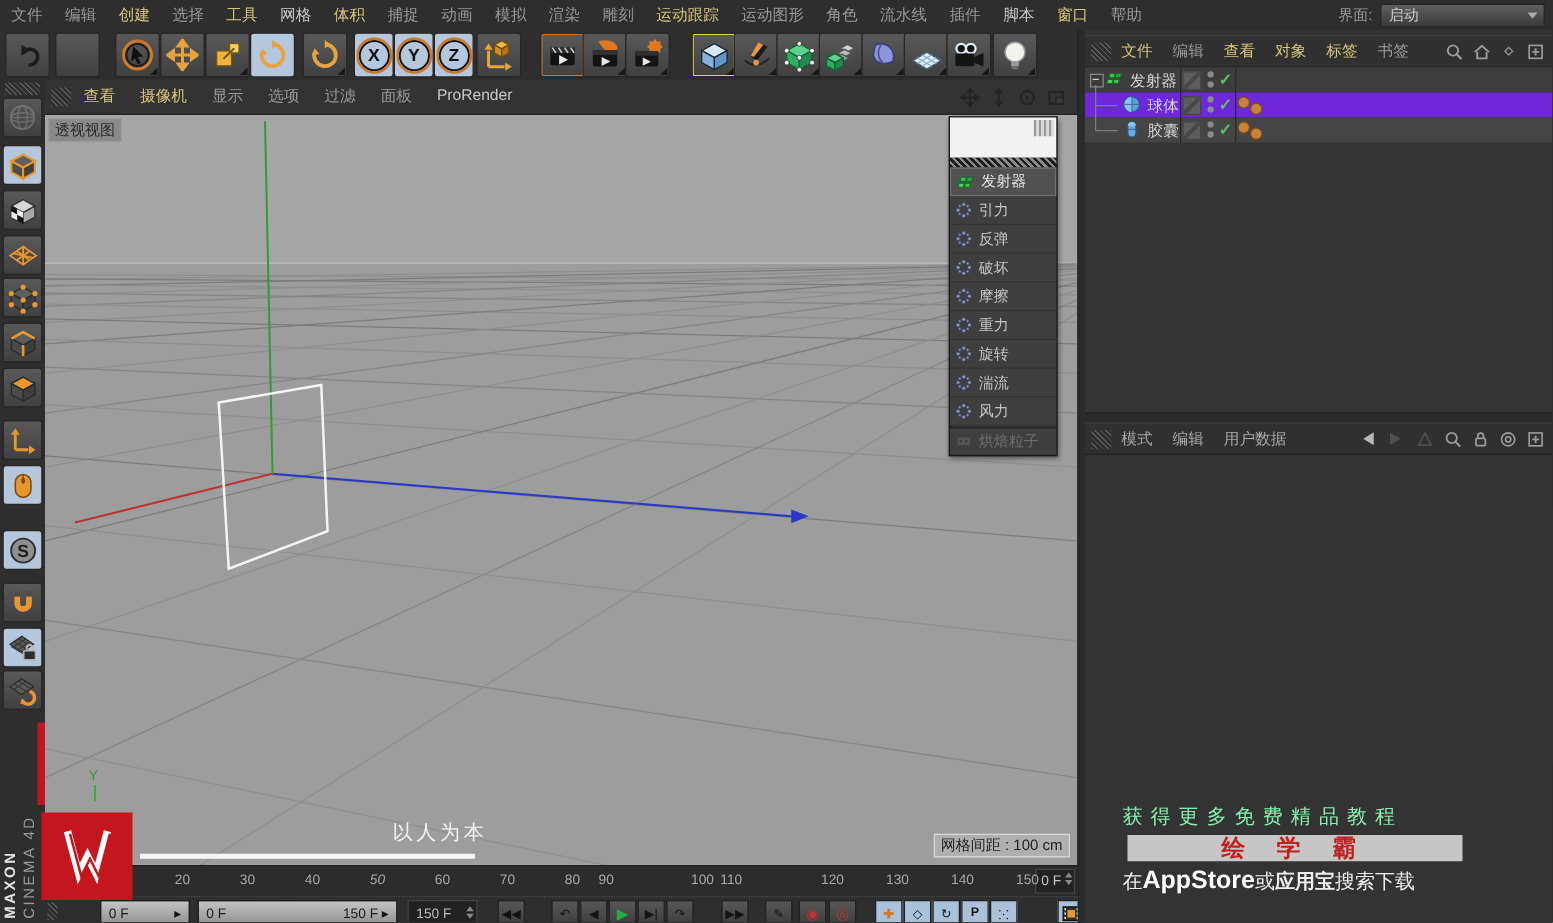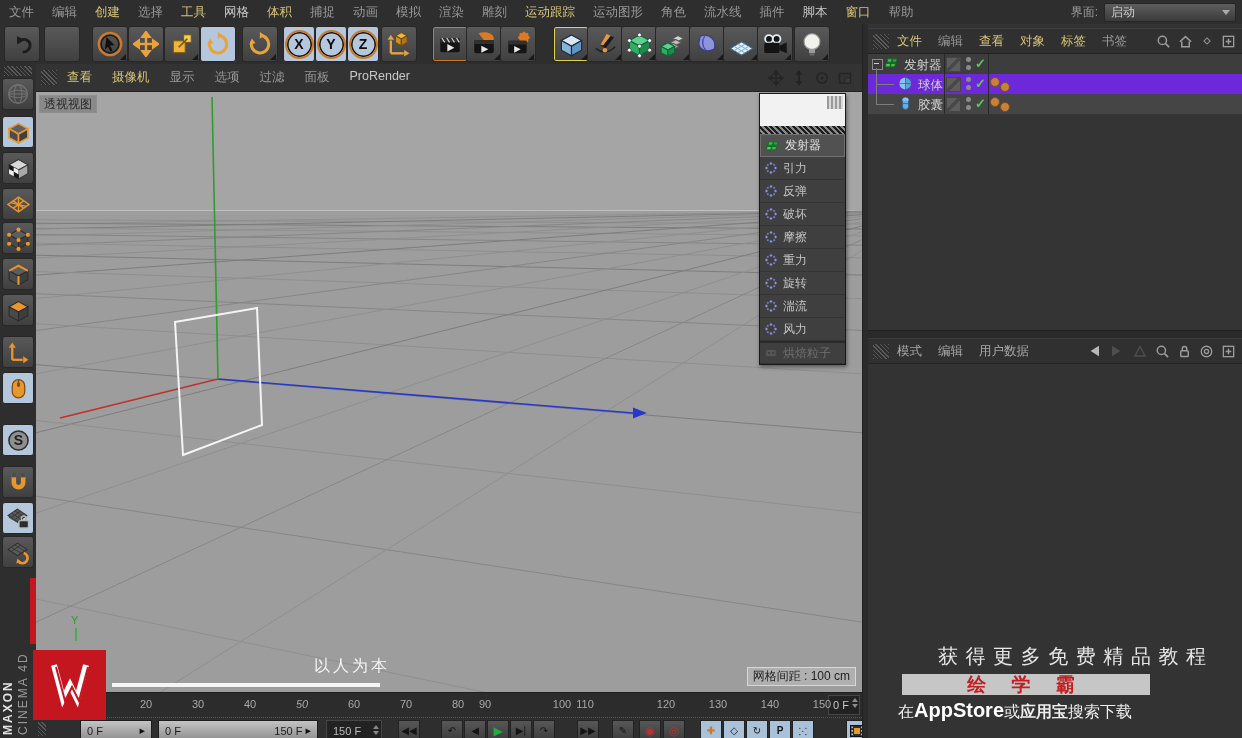--- a/index.html
+++ b/index.html
@@ -79,22 +79,22 @@
   .check{position:absolute;top:2px;color:#5fc163;font-size:13px;font-weight:bold;}
   .tagdot{position:absolute;width:8px;height:8px;border-radius:50%;background:#c9803a;border:1px solid #7c4e1a;}
   .treel{position:absolute;background:#7d7d7d;}
   .expander{position:absolute;left:4px;top:5px;width:9px;height:9px;background:#3a3a3a;border:1px solid #8a8a8a;}
   .expander::after{content:"";position:absolute;left:1px;top:3px;width:5px;height:1px;background:#cfcfcf;}
   .splitter{position:absolute;left:0;top:306px;width:374px;height:8px;background:#2a2a2a;
             border-top:1px solid #1f1f1f;border-bottom:1px solid #1f1f1f;}
   .amempty{position:absolute;left:0;top:340px;width:374px;height:278px;background:#333;}
   
   .ad{position:absolute;left:30px;top:619px;width:344px;}
-  .ad .l1{font-size:20px;color:#e5e5e5;letter-spacing:1px;white-space:nowrap;margin-left:40px;}
-  .ad .bar{margin:4px 0 0 4px;width:248px;height:21px;background:#c6c6c6;display:flex;align-items:center;justify-content:center;}
+  .ad .l1{font-size:16px;color:#86efac;letter-spacing:1px;white-space:nowrap;}
+  .ad .bar{margin:4px 0 0 4px;width:268px;height:21px;background:#c6c6c6;display:flex;align-items:center;justify-content:center;}
   .ad .bar span{color:#c11f1f;font-weight:bold;font-size:19px;letter-spacing:10px;}
   .ad .l3{margin-top:4px;font-size:16px;color:#ededed;display:flex;align-items:baseline;white-space:nowrap;}
   .ad .l3 .store{font-size:20px;font-weight:bold;color:#fff;letter-spacing:0;}
   .ad .l3 .appb{font-weight:bold;}
   
   .timeline{left:36px;top:692px;width:826px;height:26px;background:#2c2c2c;border-top:1px solid #1f1f1f;
             border-bottom:1px dotted #555;box-sizing:border-box;}
   .tick{position:absolute;top:5px;font-size:11px;color:#a8a8a8;transform:translateX(-50%);}
   .playhead{position:absolute;left:2px;top:15px;width:10px;height:8px;background:#5fae4f;border:1px solid #2d6e2d;}
   .framebox{position:absolute;right:2px;top:2px;width:32px;height:20px;background:#222;border:1px solid #454545;

